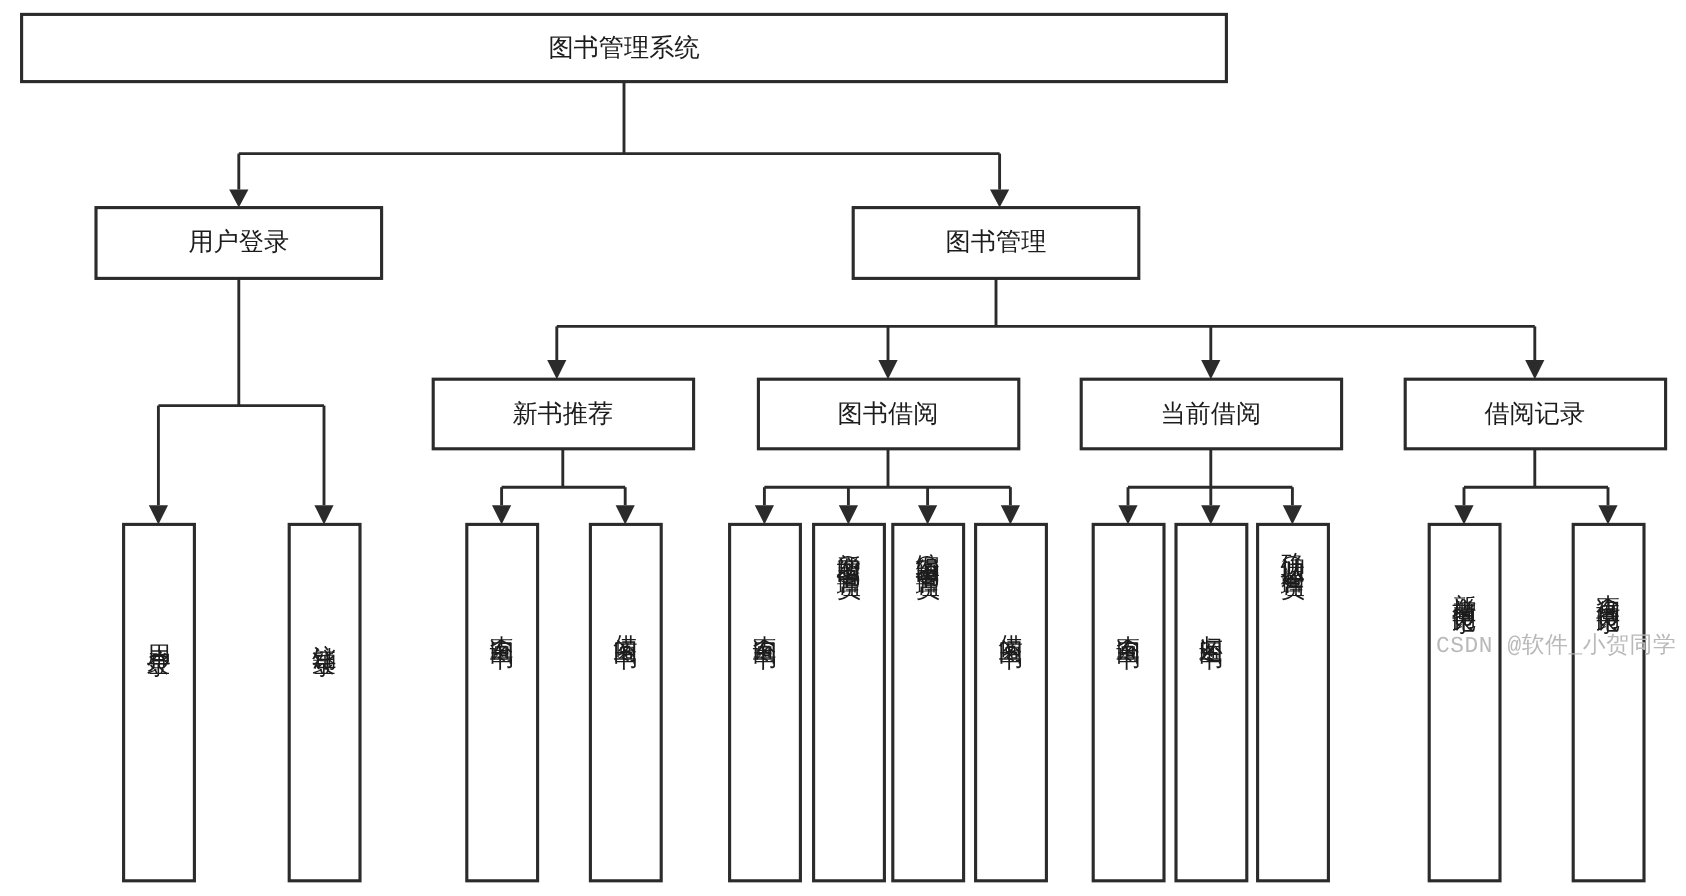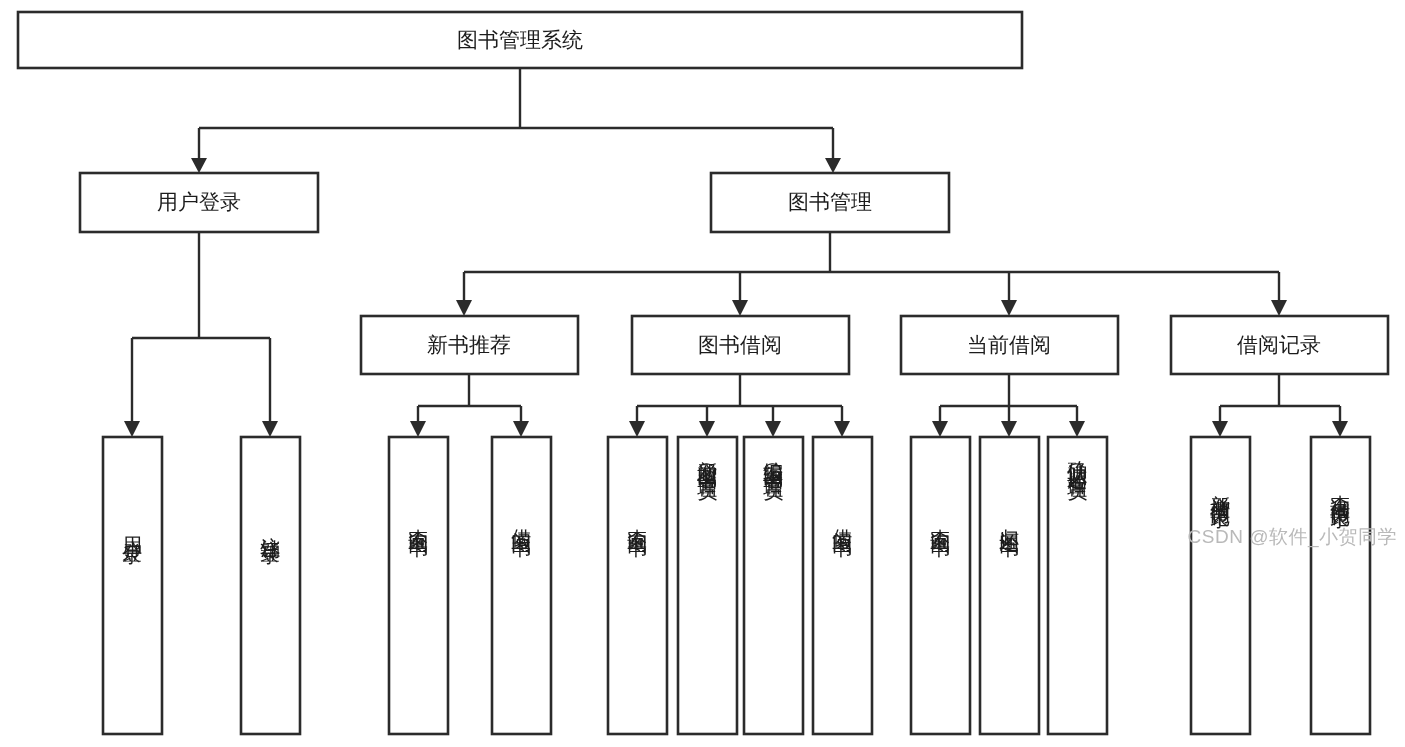--- a/index.html
+++ b/index.html
@@ -59,21 +59,21 @@
     font-size: 20px;
     line-height: 1.02;
     color: #1c1c1c;
     letter-spacing: 3px;
     white-space: nowrap;
   }
   #watermark {
     position: absolute;
     right: 8px;
     bottom: 6px;
-    font-family: Liberation Sans, sans-serif;
+    font-family: Liberation Mono, monospace;
     font-size: 19px;
     color: #b9b9b9;
     letter-spacing: 0.5px;
     white-space: nowrap;
   }
 </style>
 </head>
 <body>
 
 <div id="diagram-root">

